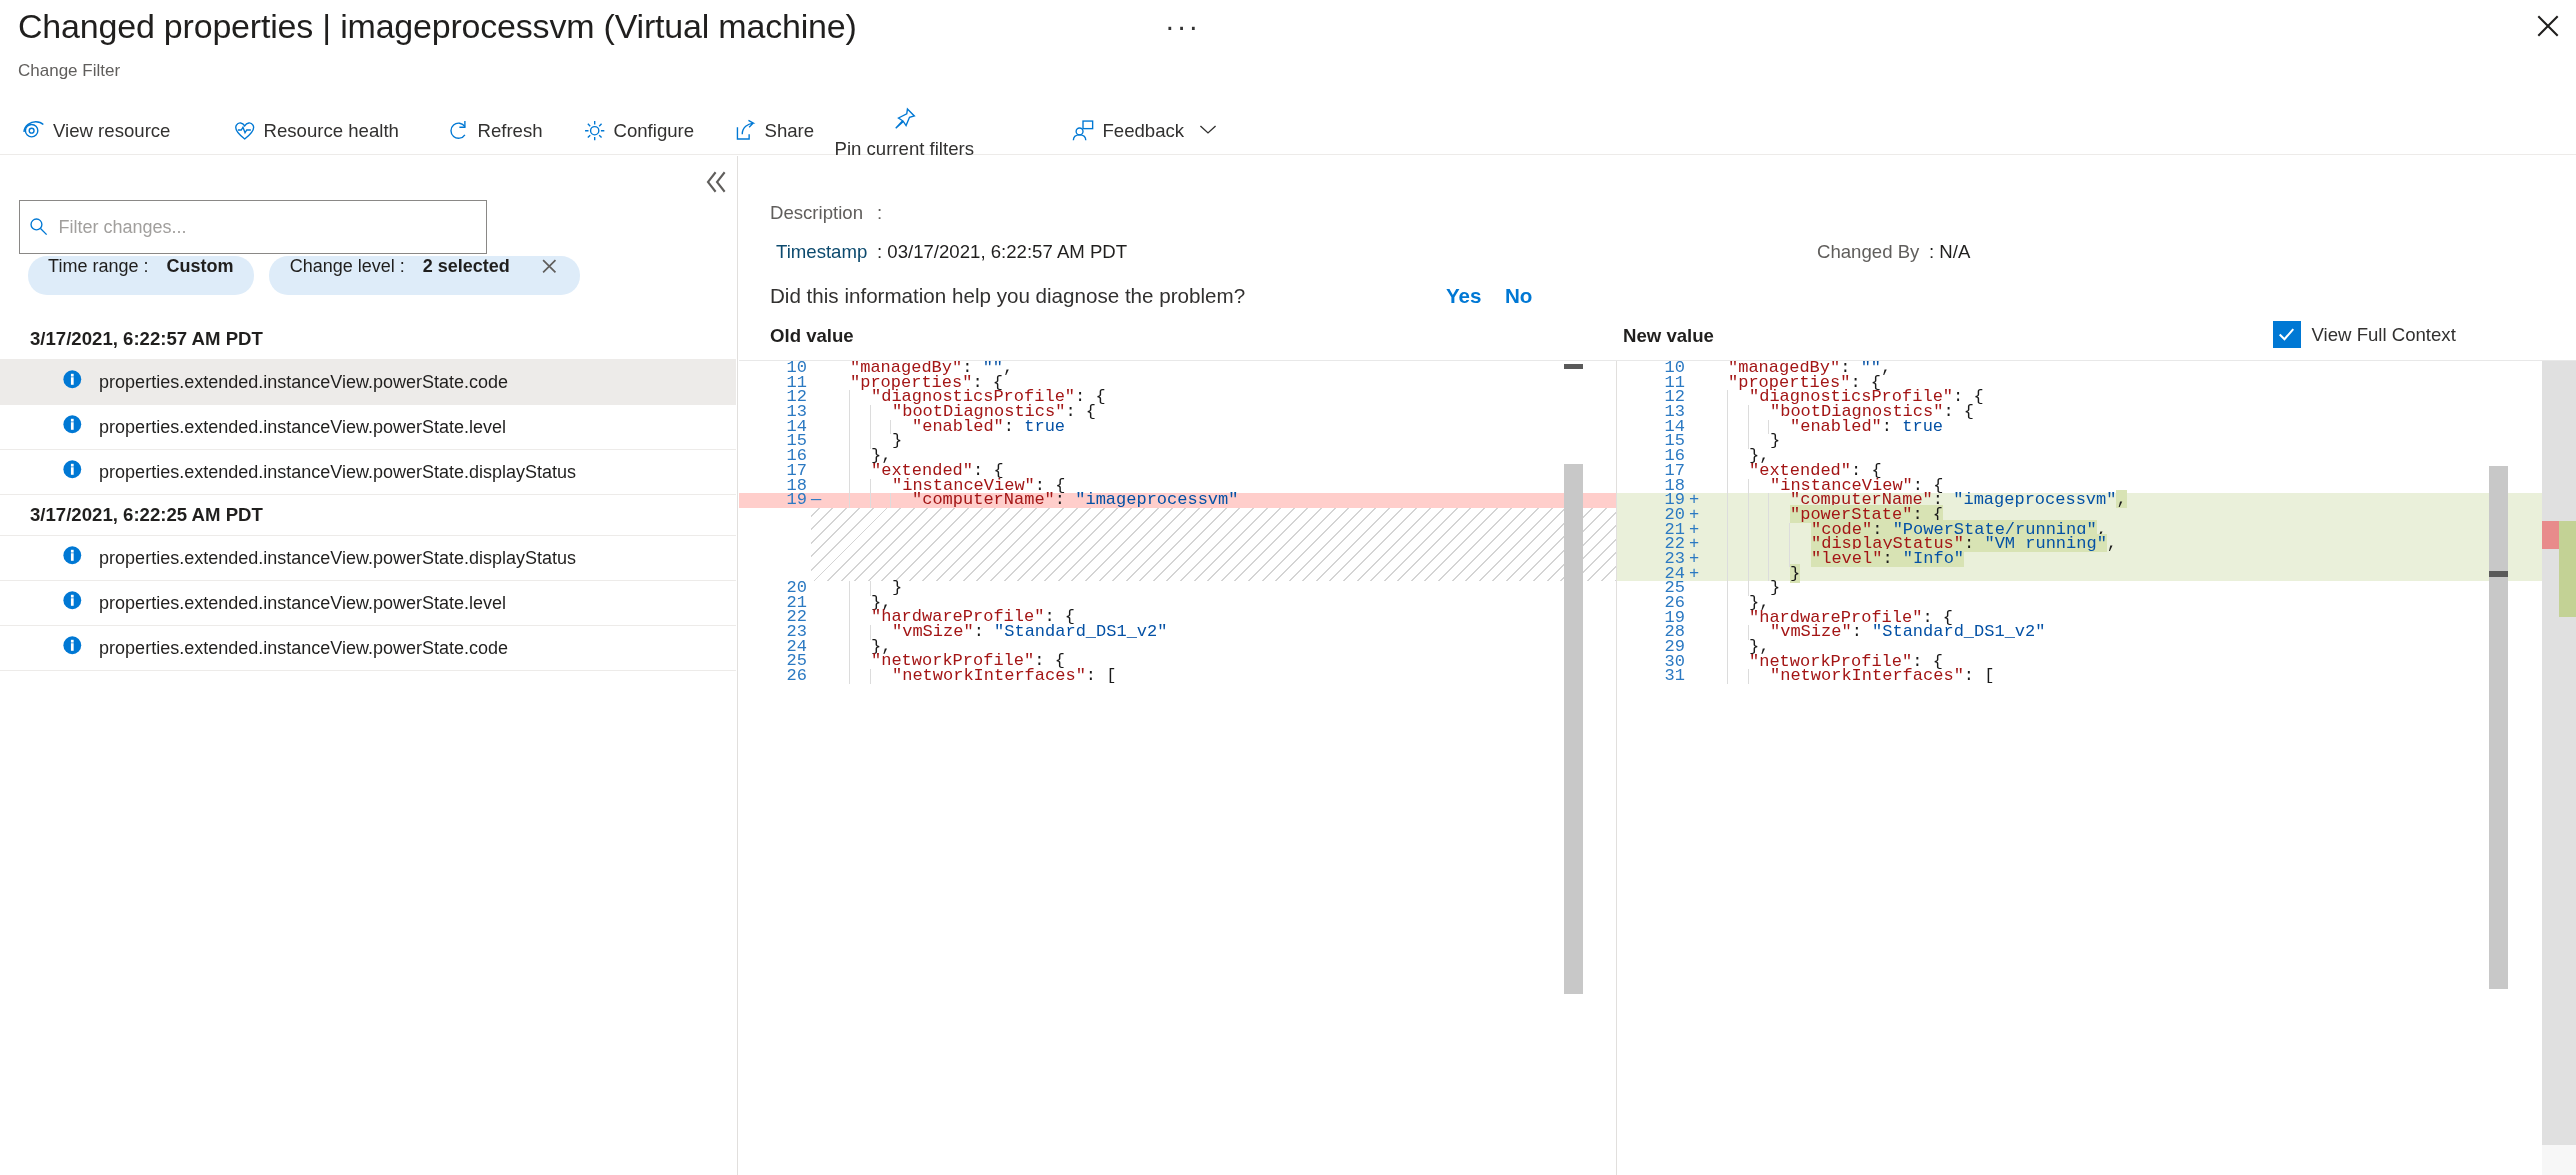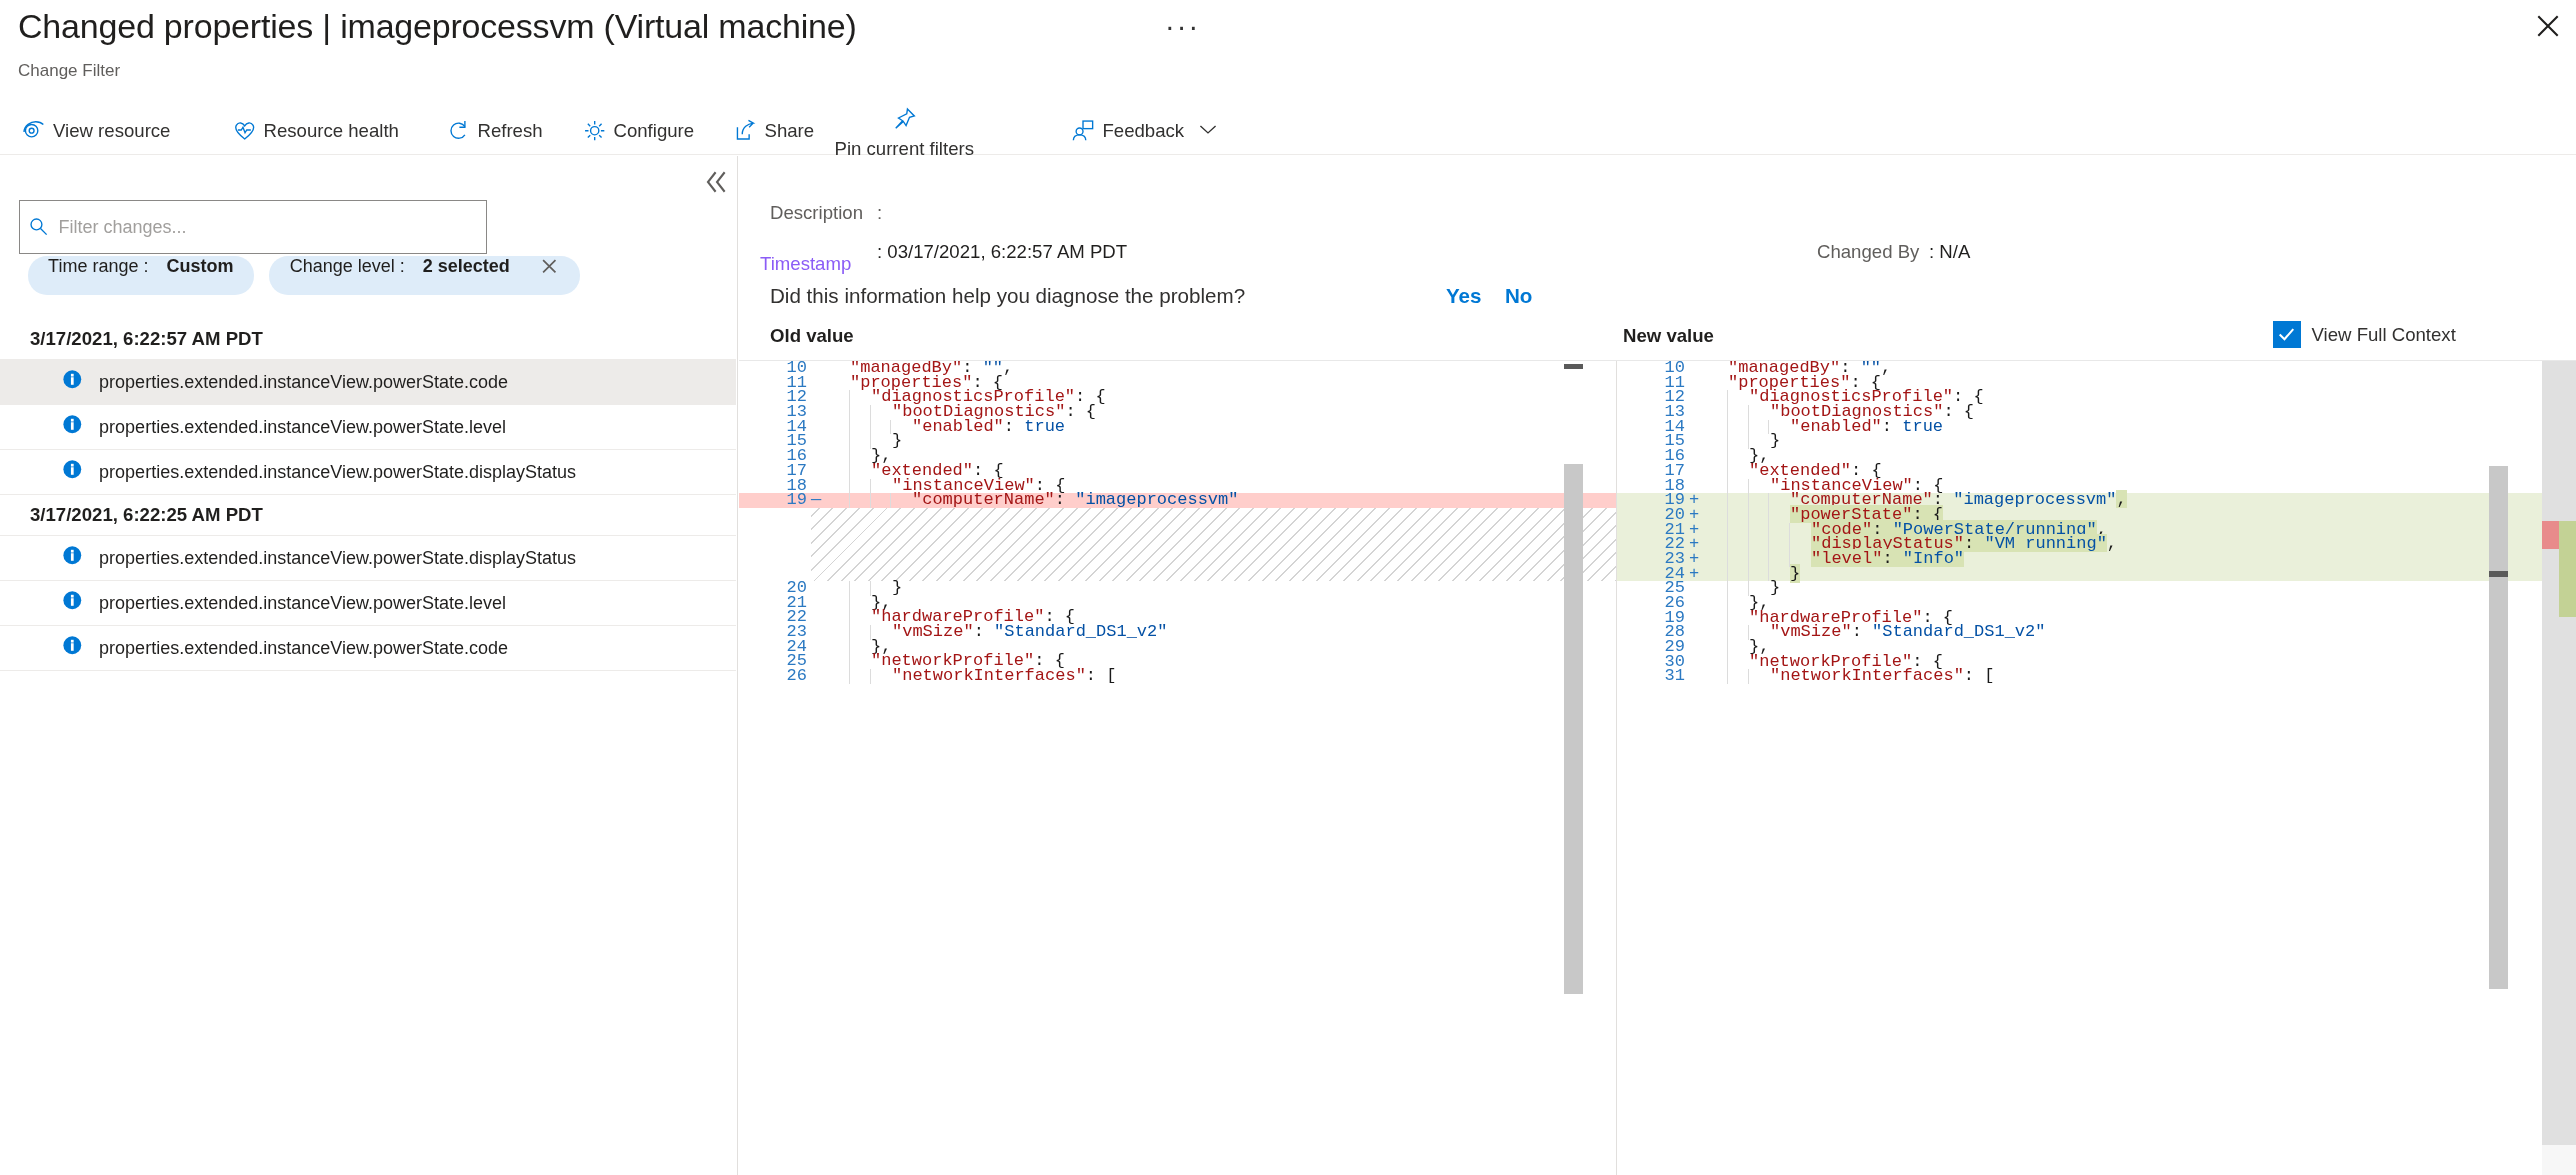--- a/index.html
+++ b/index.html
@@ -90,21 +90,21 @@
     background: #fff; cursor: pointer; font-size: 18px; color: #201f1e;
   }
   .change-row.selected { background: #edebe9; }
   .info-ico { flex: 0 0 auto; display: block; }
 
   
   #right-panel { position: absolute; left: 739px; top: 156px; width: 1837px; height: 1020px; }
   .meta-row { position: absolute; font-size: 18.6px; white-space: nowrap; }
   #meta-desc-label { left: 31px; top: 46px; color: #605e5c; }
   #meta-desc-colon { left: 138px; top: 46px; color: #605e5c; }
-  #meta-ts-label { left: 21px; top: 85px; color: #8b5cf6; margin-top: 12px; }
+  #meta-ts-label { left: 37px; top: 85px; color: #0c4a6e; }
   #meta-ts-value { left: 138px; top: 85px; color: #201f1e; }
   #meta-by-label { left: 1078px; top: 85px; color: #605e5c; }
   #meta-by-value { left: 1190px; top: 85px; color: #201f1e; }
 
   #feedback-prompt {
     position: absolute; left: 31px; top: 128px; font-size: 20.6px; color: #323130;
     white-space: nowrap;
   }
   #feedback-yes, #feedback-no {
     position: absolute; top: 128px; font-size: 20.6px; font-weight: 700;

